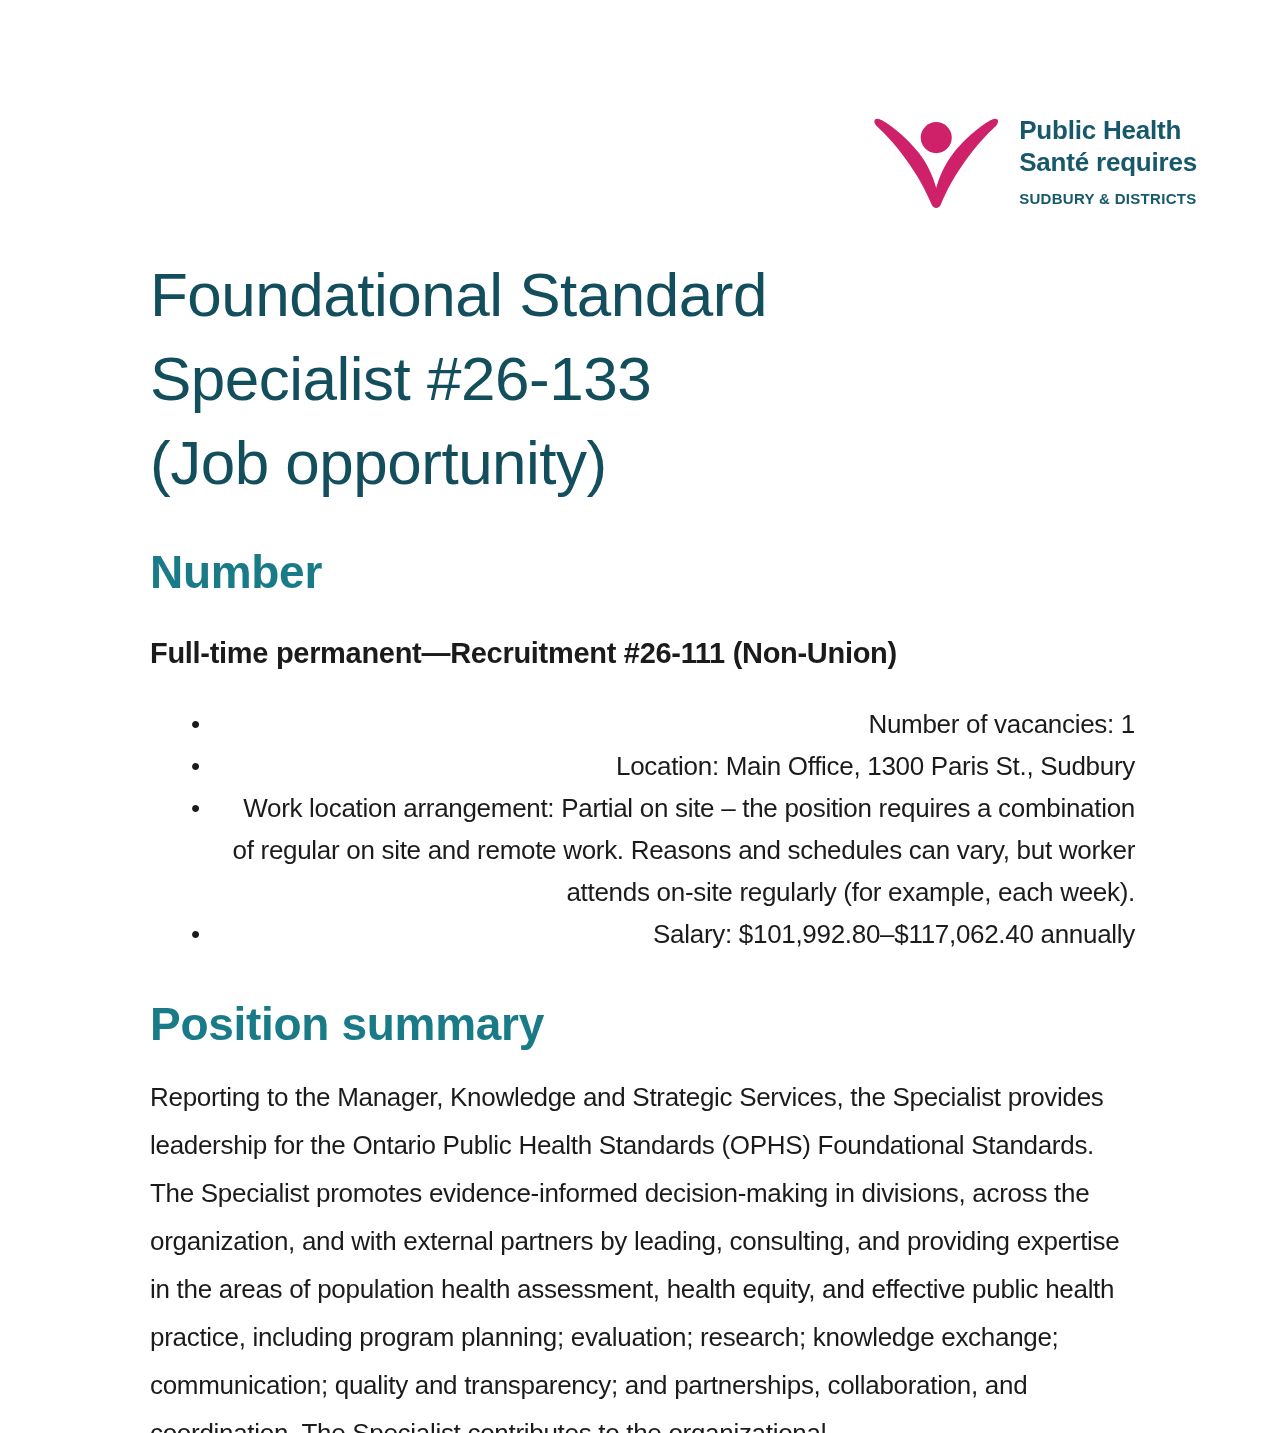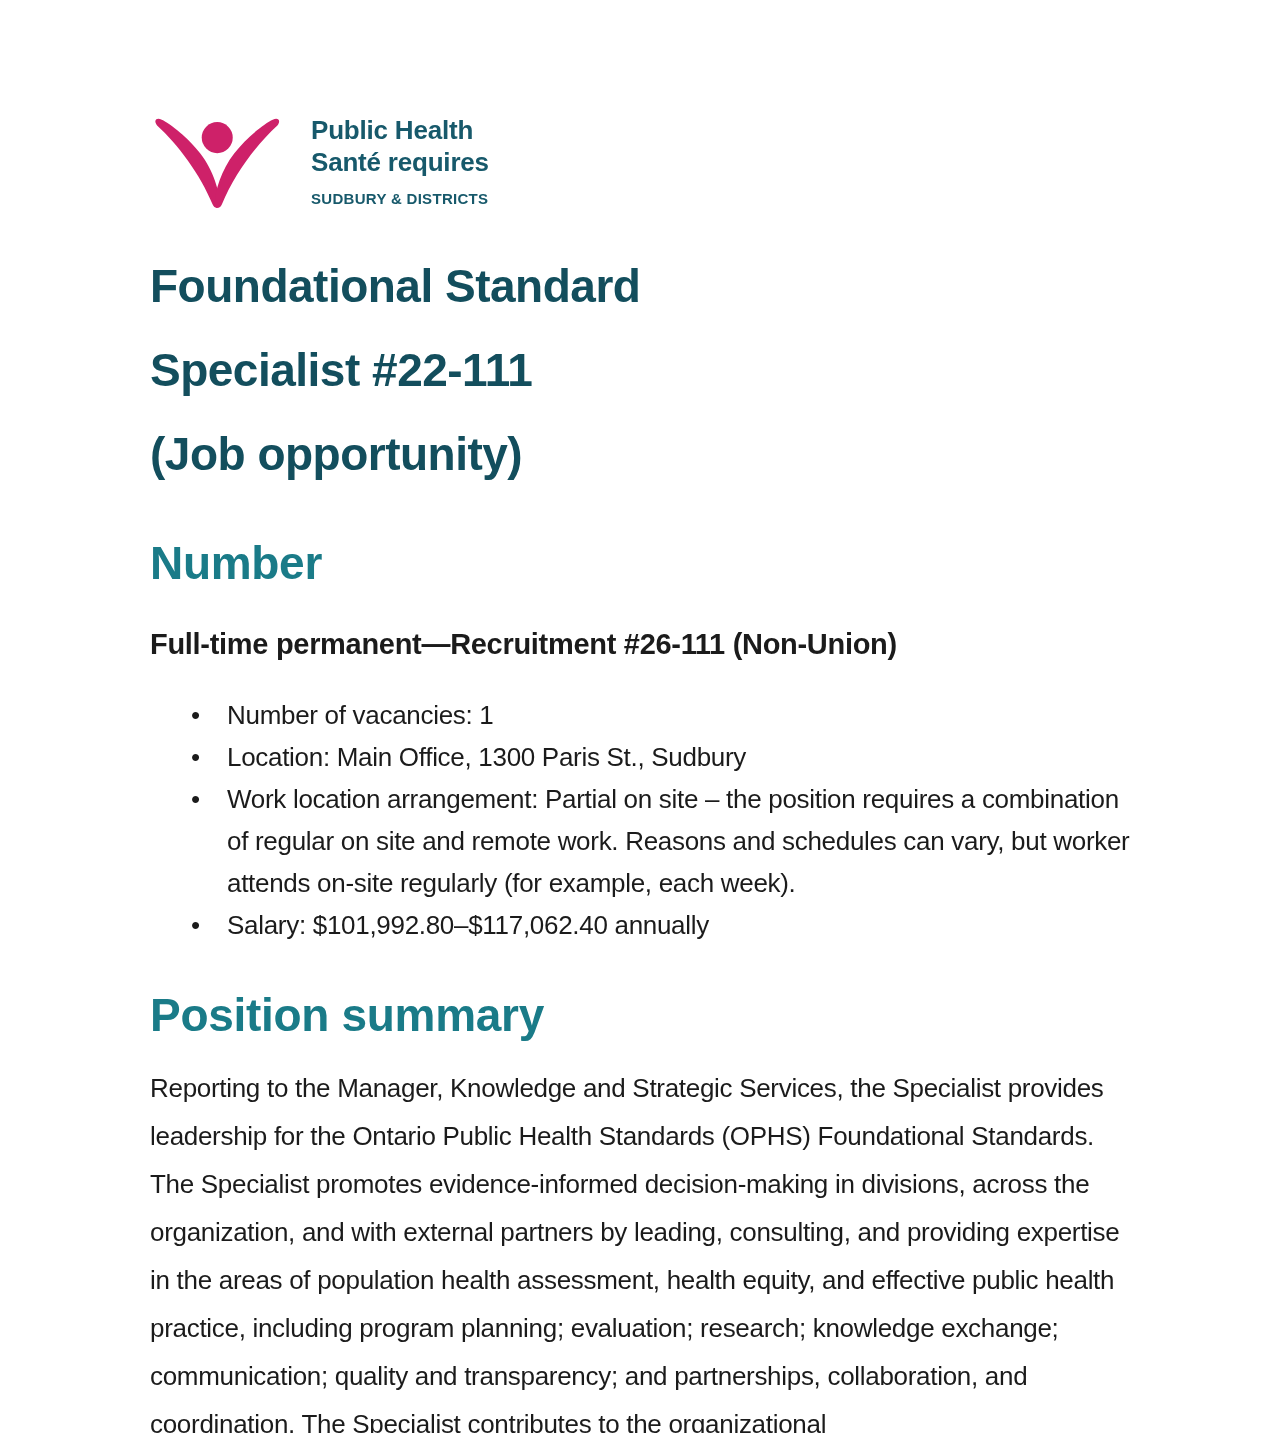--- a/index.html
+++ b/index.html
@@ -19,24 +19,24 @@
     position:relative;
     width:1275px;
     height:1433px;
     margin:0 auto;
     background:#ffffff;
     overflow:hidden;
   }
   
   .logo{
     display:flex;
-    justify-content:flex-start;
+    justify-content:flex-end;
     align-items:flex-start;
     padding:112px 78px 0 150px;
-    gap:19px;
+    gap:8px;
   }
   .logo-mark{
     width:142px;
     height:94px;
     flex:0 0 auto;
     margin-top:4px;
   }
   .logo-mark svg{width:100%;height:100%;display:block;fill:var(--brand-pink);}
   .logo-text{
     color:var(--brand-teal);
@@ -52,24 +52,24 @@
     font-size:15px;
     line-height:20px;
     letter-spacing:0.3px;
     margin-top:11px;
   }
   
   .content{
     padding:0 140px 0 150px;
   }
   h1.page-title{
-    margin-top:34px;
-    font-size:46px;
+    margin-top:43px;
+    font-size:62px;
     line-height:84px;
-    font-weight:bold;
+    font-weight:normal;
     color:var(--title-color);
     letter-spacing:-0.5px;
   }
   h2.section-heading{
     font-size:46px;
     line-height:54px;
     font-weight:bold;
     color:var(--heading-color);
     letter-spacing:-0.3px;
   }
@@ -83,21 +83,21 @@
     letter-spacing:-0.3px;
   }
   ul.details-list{
     margin-top:32px;
     list-style:none;
     padding-left:77px;
     font-size:26px;
     line-height:42px;
     letter-spacing:-0.3px;
   }
-  ul.details-list li{position:relative;}
+  ul.details-list li{position:relative;text-align:right;}
   ul.details-list li::before{
     content:"\2022";
     position:absolute;
     left:-36px;
     top:0;
     font-size:26px;
   }
   p.body-text{
     margin-top:22px;
     font-size:26px;
@@ -122,21 +122,21 @@
       <div class="logo-line">Public Health</div>
       <div class="logo-line">Santé requires</div>
       <div class="logo-region">SUDBURY &amp; DISTRICTS</div>
     </div>
   </header>
 
   <main class="content">
 
     <h1 class="page-title">
       <span>Foundational Standard</span><br>
-      <span>Specialist #22-111</span><br>
+      <span>Specialist #26-133</span><br>
       <span>(Job opportunity)</span>
     </h1>
 
     <h2 class="section-heading details-heading">Number</h2>
 
     <p class="subtitle">Full-time permanent—Recruitment #26-111 (Non-Union)</p>
 
     <ul class="details-list">
       <li>Number of vacancies: 1</li>
       <li>Location: Main Office, 1300 Paris St., Sudbury</li>

